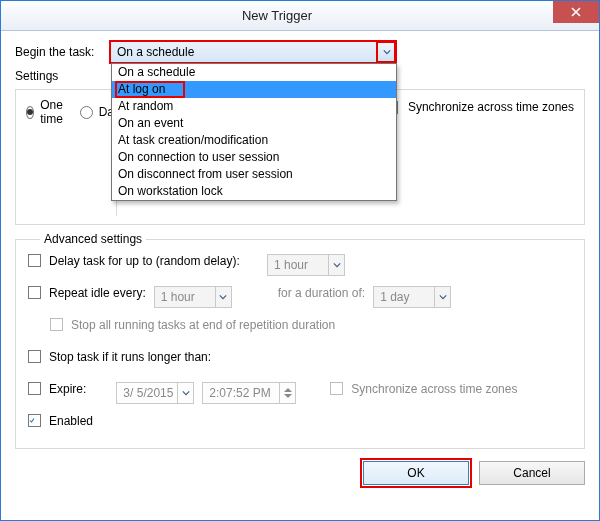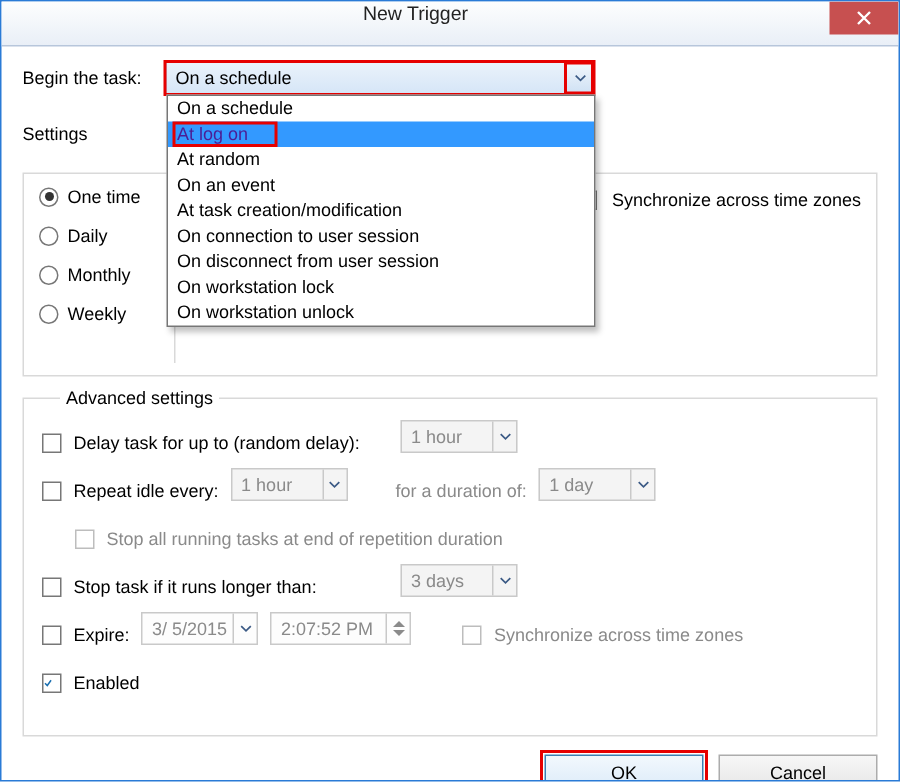--- a/index.html
+++ b/index.html
@@ -13,21 +13,21 @@
     height: 521px;
     overflow: hidden;
     border: 1px solid #2a7bd6;
   }
   
   .titlebar {
     height: 30px;
     background: linear-gradient(#fdfefe, #e9eff7);
     border-bottom: 1px solid #b7c6db;
     display: flex;
-    align-items: flex-start;
+    align-items: center;
     position: relative;
   }
   .titlebar .title {
     flex: 1;
     text-align: center;
     font-size: 13px;
     color: #222;
   }
   .close-btn {
     width: 46px;
@@ -42,21 +42,21 @@
     margin-right: 0;
     align-self: flex-start;
   }
   .close-btn svg { width:10px; height:10px; stroke:#fff; stroke-width:1.6; }
 
   .content {
     padding: 10px 14px 6px 14px;
     position: relative;
   }
 
-  .row { display:flex; align-items: center; margin-bottom: 19px; }
+  .row { display:flex; align-items: center; margin-bottom: 6px; }
   .label-col { width: 95px; }
 
   
   .combo {
     position: relative;
     width: 286px;
     height: 22px;
     border: 1px solid #7da2ce;
     background: linear-gradient(#eaf2fb, #d6e6f7);
     display: flex;
@@ -89,21 +89,21 @@
     z-index: 30;
   }
   .dropdown .item {
     padding: 1px 6px;
     white-space: nowrap;
     line-height: 15px;
     font-size: 12px;
   }
   .dropdown .item.sel {
     background: #3399ff;
-    color: #4c1d95;
+    color: #000000;
   }
   .item.sel.framed { position:relative; }
   .item.sel.framed::after {
     content:"";
     position:absolute;
     left:3px; top:0; bottom:0;
     width: 66px;
     border: 2px solid #e60000;
     pointer-events:none;
   }
@@ -114,21 +114,21 @@
     margin-top: 4px;
     border: 1px solid #d9d9d9;
     height: 136px;
     position: relative;
     margin-left: 0;
   }
   .sched-left {
     position:absolute;
     left: 10px; top: 8px;
     width: 90px;
-    display:flex; flex-direction:column; gap:12px;
+    display:flex; flex-direction:row; gap:12px;
   }
   .radio { display:flex; align-items:center; gap:6px; font-size:12px; color:#000; }
   .radio .dot {
     width:13px; height:13px; border:1px solid #777; border-radius:50%;
     display:inline-flex; align-items:center; justify-content:center; background:#fff;
   }
   .radio.checked .dot::after { content:""; width:6px; height:6px; background:#333; border-radius:50%; }
   .sched-divider {
     position:absolute;
     left: 100px; top:8px; bottom:8px; width:1px; background:#d9d9d9;
@@ -147,21 +147,21 @@
     padding: 14px 12px 12px 12px;
     position: relative;
   }
   .fieldset .legend {
     position: absolute;
     top: -8px; left: 24px;
     background: #fff;
     padding: 0 4px;
     font-size: 12px;
   }
-  .adv-row { display:flex; align-items:flex-end; gap:8px; margin-bottom:10px; min-height:22px; }
+  .adv-row { display:flex; align-items:flex-start; gap:8px; margin-bottom:10px; min-height:22px; }
   .chk {
     width:13px; height:13px; border:1px solid #777; background:#fff;
     display:inline-flex; align-items:center; justify-content:center;
   }
   .chk.checked::after {
     content:""; width:9px; height:9px;
     background: none;
   }
   .chk.checked svg { width:11px; height:11px; }
   .disabled, .disabled * { color:#8a8a8a !important; }
@@ -173,21 +173,21 @@
   .mini-combo .cbtn {
     position:absolute; right:0; top:0; bottom:0; width:16px;
     border-left:1px solid #c9c9c9;
     display:flex; align-items:center; justify-content:center;
   }
   .date-field, .time-field {
     height:22px; border:1px solid #c9c9c9; background:#fdfdfd;
     display:inline-flex; align-items:center; padding:0 6px; position:relative;
     color:#6d6d6d;
   }
-  .date-field { width:78px; }
+  .date-field { width:78px;margin-left:22px; }
   .time-field { width:94px; }
   .date-field .cbtn, .time-field .spn {
     position:absolute; right:0; top:0; bottom:0; width:16px;
     border-left:1px solid #c9c9c9;
     display:flex; flex-direction:column; align-items:center; justify-content:center;
   }
   .spn .tri { width:0; height:0; border-left:4px solid transparent; border-right:4px solid transparent; }
   .spn .up { border-bottom:4px solid #8a8a8a; margin-bottom:2px;}
   .spn .down { border-top:4px solid #8a8a8a; }
 
@@ -238,21 +238,20 @@
 
       <div class="dropdown">
         <div class="item">On a schedule</div>
         <div class="item sel framed">At log on</div>
         <div class="item">At random</div>
         <div class="item">On an event</div>
         <div class="item">At task creation/modification</div>
         <div class="item">On connection to user session</div>
         <div class="item">On disconnect from user session</div>
         <div class="item">On workstation lock</div>
-        <div class="item">On workstation unlock</div>
       </div>
     </div>
   </div>
 
   <div class="row settings-label">
     <div class="label-col">Settings</div>
   </div>
 
   <div class="schedule-frame">
     <div class="sched-left">
@@ -301,47 +300,39 @@
       <span class="chk"></span>
       <span>Repeat idle every:</span>
       <span class="mini-combo disabled">
         <span>1 hour</span>
         <span class="cbtn">
           <svg class="chev" viewBox="0 0 10 10">
               <path d="M1 3 L5 7 L9 3"></path>
             </svg>
         </span>
       </span>
-      <span class="disabled" style="margin-left:24px;">for a duration of:</span>
+      <span class="disabled" style="margin-left:38px;">for a duration of:</span>
       <span class="mini-combo disabled">
         <span>1 day</span>
         <span class="cbtn">
           <svg class="chev" viewBox="0 0 10 10">
               <path d="M1 3 L5 7 L9 3"></path>
             </svg>
         </span>
       </span>
     </div>
 
     <div class="adv-row indent disabled">
       <span class="chk" style="border-color:#bdbdbd;"></span>
       <span>Stop all running tasks at end of repetition duration</span>
     </div>
 
     <div class="adv-row">
       <span class="chk"></span>
       <span style="min-width:210px;">Stop task if it runs longer than:</span>
-      <span class="mini-combo disabled">
-        <span>3 days</span>
-        <span class="cbtn">
-          <svg class="chev" viewBox="0 0 10 10">
-              <path d="M1 3 L5 7 L9 3"></path>
-            </svg>
-        </span>
-      </span>
     </div>
 
     <div class="adv-row">
       <span class="chk"></span>
       <span>Expire:</span>
       <span class="date-field disabled">
         <span>3/ 5/2015</span>
         <span class="cbtn">
           <svg class="chev" viewBox="0 0 10 10">
               <path d="M1 3 L5 7 L9 3"></path>
@@ -353,21 +344,21 @@
         <span class="spn">
           <span class="tri up"></span>
             <span class="tri down"></span>
         </span>
       </span>
       <span style="width:18px;"></span>
       <span class="chk disabled" style="border-color:#bdbdbd;"></span>
       <span class="disabled">Synchronize across time zones</span>
     </div>
 
-    <div class="adv-row" style="margin-top:6px; margin-bottom:16px;">
+    <div class="adv-row" style="margin-top:6px; margin-bottom:0;">
       <span class="chk checked">
         <svg viewBox="0 0 12 12">
             <path d="M2 6 L5 9 L10 2" stroke="#1a6fb0" stroke-width="2" fill="none"></path>
           </svg>
       </span>
       <span>Enabled</span>
     </div>
   </div>
 
 </div>

